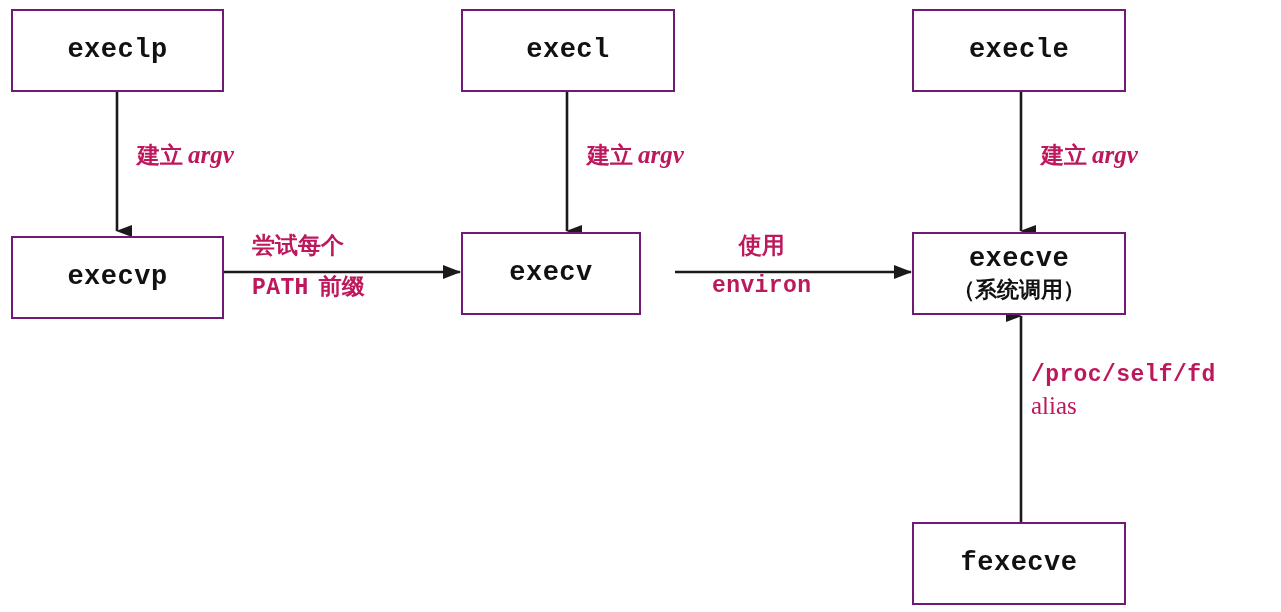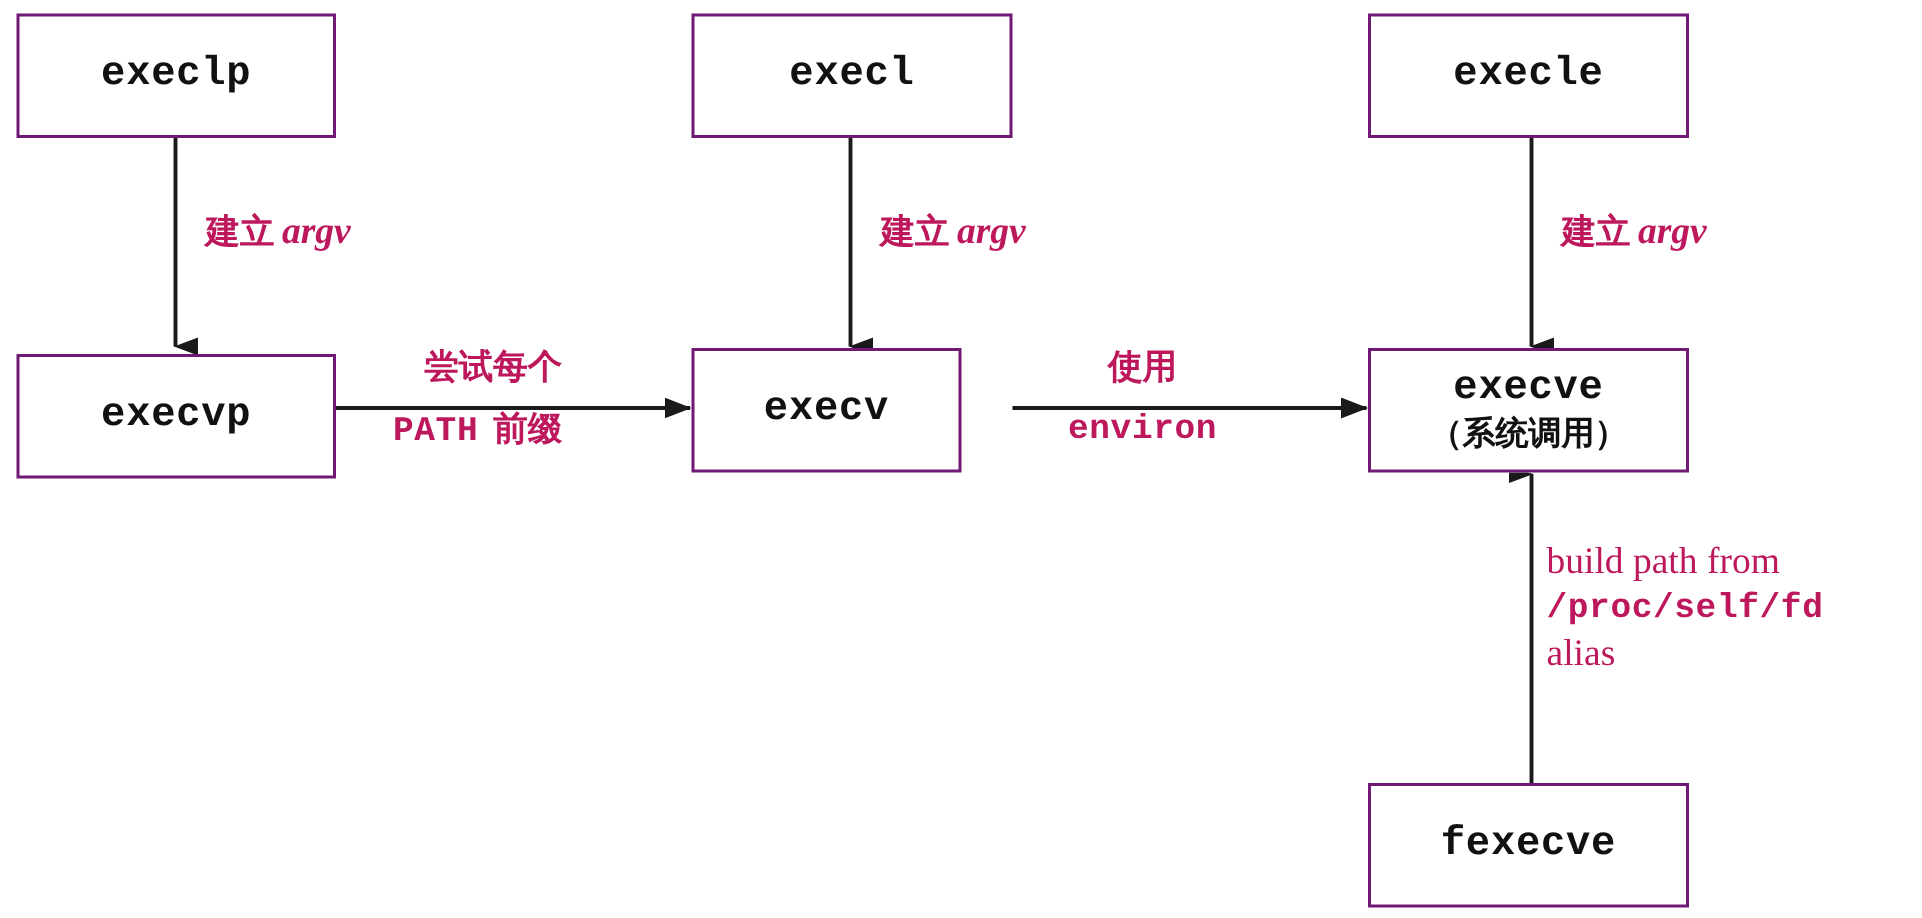--- a/index.html
+++ b/index.html
@@ -154,32 +154,31 @@
   <div class="edge-label argv-label" style="left:587px; top:140px;">
     <span class="cjk">建立</span>
     <span class="serif-it">argv</span>
   </div>
 
   <div class="edge-label argv-label" style="left:1041px; top:140px;">
     <span class="cjk">建立</span>
     <span class="serif-it">argv</span>
   </div>
 
-  <div class="edge-label label-stack" style="left:262px; top:232px; text-align:right;">
+  <div class="edge-label label-stack" style="left:252px; top:232px; text-align:left;">
     <div class="cjk">尝试每个</div>
     <div class="below-line" style="margin-top:14px;">
       <span class="mono">PATH</span>
       <span class="cjk" style="margin-left:6px;">前缀</span>
     </div>
   </div>
 
   <div class="edge-label label-stack" style="left:712px; top:232px; text-align:center;">
     <div class="cjk">使用</div>
     <div class="mono below-line" style="margin-top:14px;">environ</div>
   </div>
 
   <div class="edge-label label-stack" style="left:1031px; top:360px; text-align:left;">
-    <div class="serif-plain">build path from</div>
     <div class="mono" style="margin-top:2px;">/proc/self/fd</div>
     <div class="serif-plain" style="margin-top:2px;">alias</div>
   </div>
 
 </div>
 
 </body></html>

